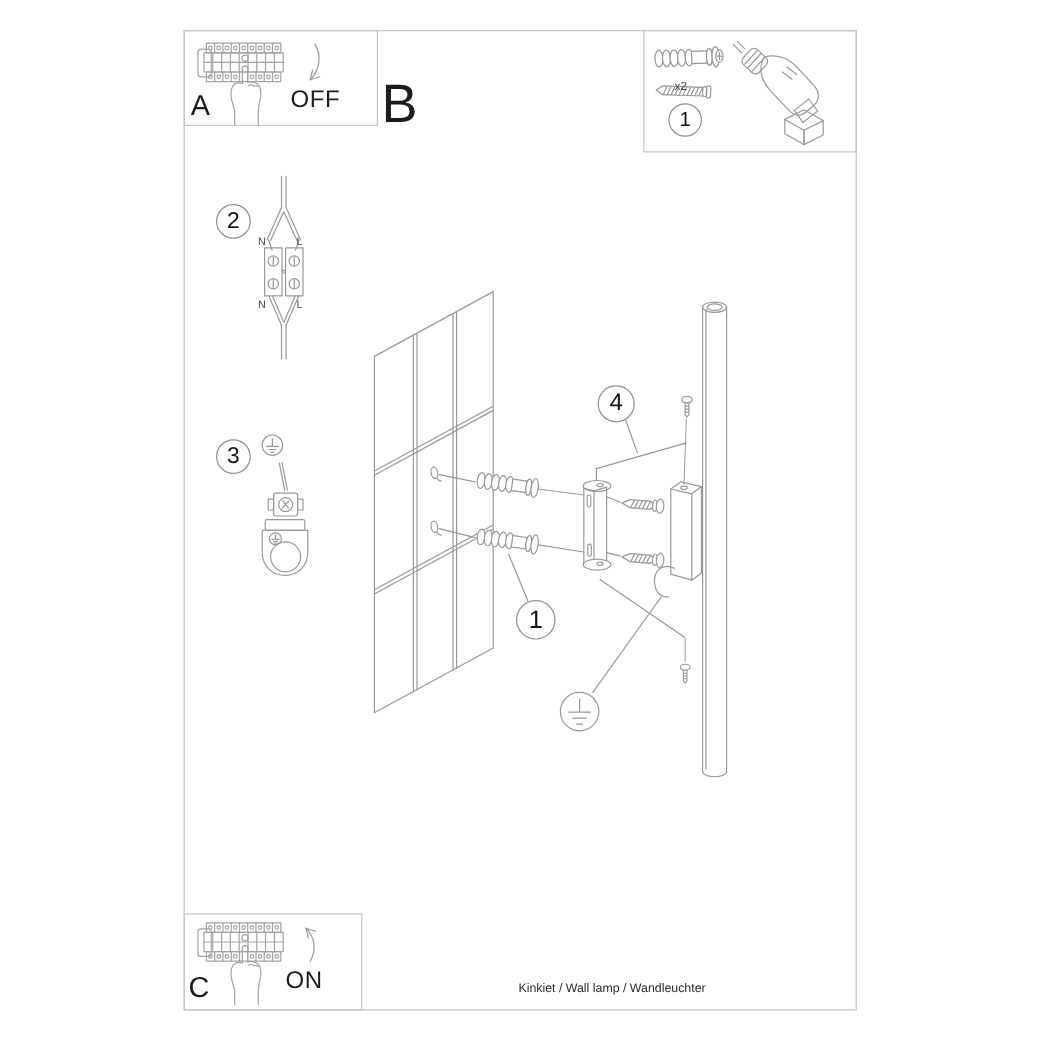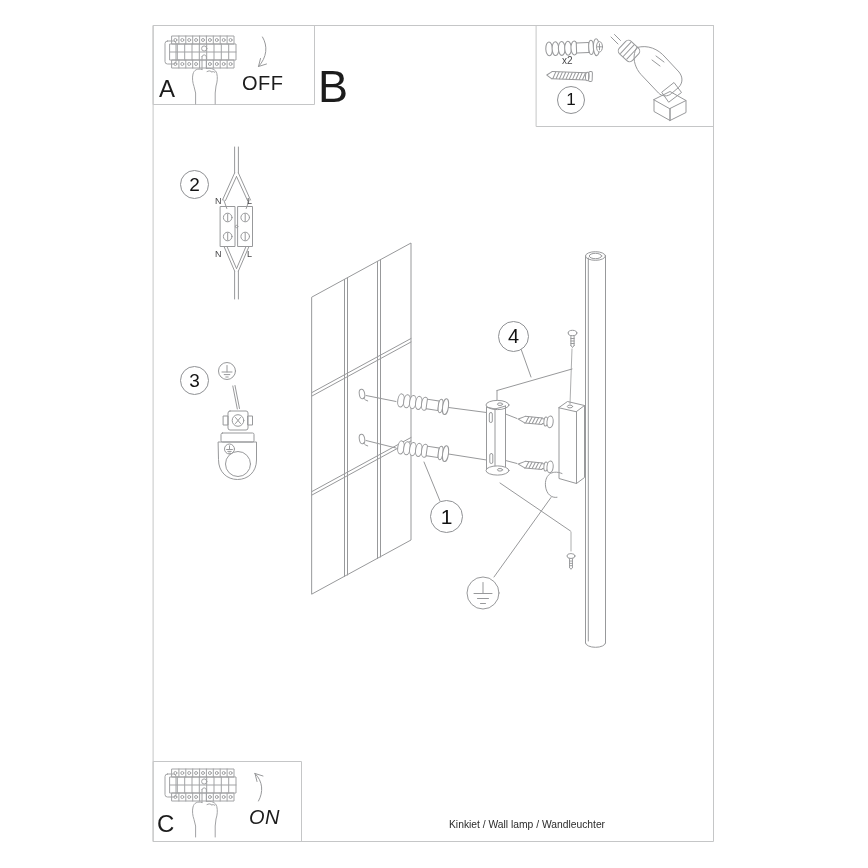--- a/index.html
+++ b/index.html
@@ -6,21 +6,21 @@
   #page{position:relative;width:868px;height:868px;background:#fff;overflow:hidden;
         font-family:"Liberation Sans",sans-serif;}
   svg{position:absolute;left:0;top:0;}
   .txt{position:absolute;color:#1c1c1c;white-space:nowrap;line-height:1;}
   .letter{font-size:24px;}
   .big-letter{font-size:45px;}
   .state{font-size:20px;letter-spacing:.5px;}
   .badge{position:absolute;border:1.2px solid #8f9194;border-radius:50%;
          display:flex;align-items:center;justify-content:center;color:#141414;background:#fff;}
   .wl{position:absolute;font-size:9px;color:#48484a;}
-  .qty{position:absolute;font-size:10px;color:#48484a;}
+  .qty{position:absolute;font-size:10px;color:#48484a;margin-top:12px;}
   .foot{position:absolute;font-size:10.3px;color:#2b2b2b;}
 </style>
 </head>
 <body>
 
 <div id="page">
 
 <svg width="868" height="868" viewBox="0 0 868 868">
   <defs>
     <g id="dowel" stroke="#98999b" fill="#ffffff">
@@ -299,30 +299,30 @@
         <path d="M483,582.5 V593.5 M474,593.5 H492 M477.5,598.5 H488.5 M480.5,603.5 H485.5"></path>
       </g>
     </g>
   </g>
 </svg>
 
 <div class="txt letter" style="left:159px;top:77px;">A</div>
 <div class="txt state" style="left:242px;top:73px;">OFF</div>
 <div class="txt big-letter" style="left:318px;top:64px;">B</div>
 <div class="txt letter" style="left:157px;top:812px;">C</div>
-<div class="txt state" style="left:249px;top:807px;font-style:italic;">ON</div>
+<div class="txt state" style="left:238px;top:807px;">ON</div>
 
 <div class="badge" style="left:557px;top:86px;width:26px;height:26px;font-size:17px;">1</div>
 <div class="qty" style="left:562px;top:55px;">x2</div>
 
 <div class="badge" style="left:180px;top:170px;width:27px;height:27px;font-size:19px;">2</div>
 <div class="badge" style="left:180px;top:366px;width:27px;height:27px;font-size:19px;">3</div>
 <div class="badge" style="left:498px;top:321px;width:29px;height:29px;font-size:20px;">4</div>
 <div class="badge" style="left:430px;top:500px;width:31px;height:31px;font-size:21px;">1</div>
 
 <div class="wl" style="left:215px;top:196px;">N</div>
 <div class="wl" style="left:247px;top:196px;">L</div>
 <div class="wl" style="left:215px;top:249px;">N</div>
 <div class="wl" style="left:247px;top:249px;">L</div>
 
-<div class="foot" style="left:432px;top:819px;margin-left:17px;">Kinkiet / Wall lamp / Wandleuchter</div>
+<div class="foot" style="left:432px;top:819px;">Kinkiet / Wall lamp / Wandleuchter</div>
 
 </div>
 
 </body></html>

